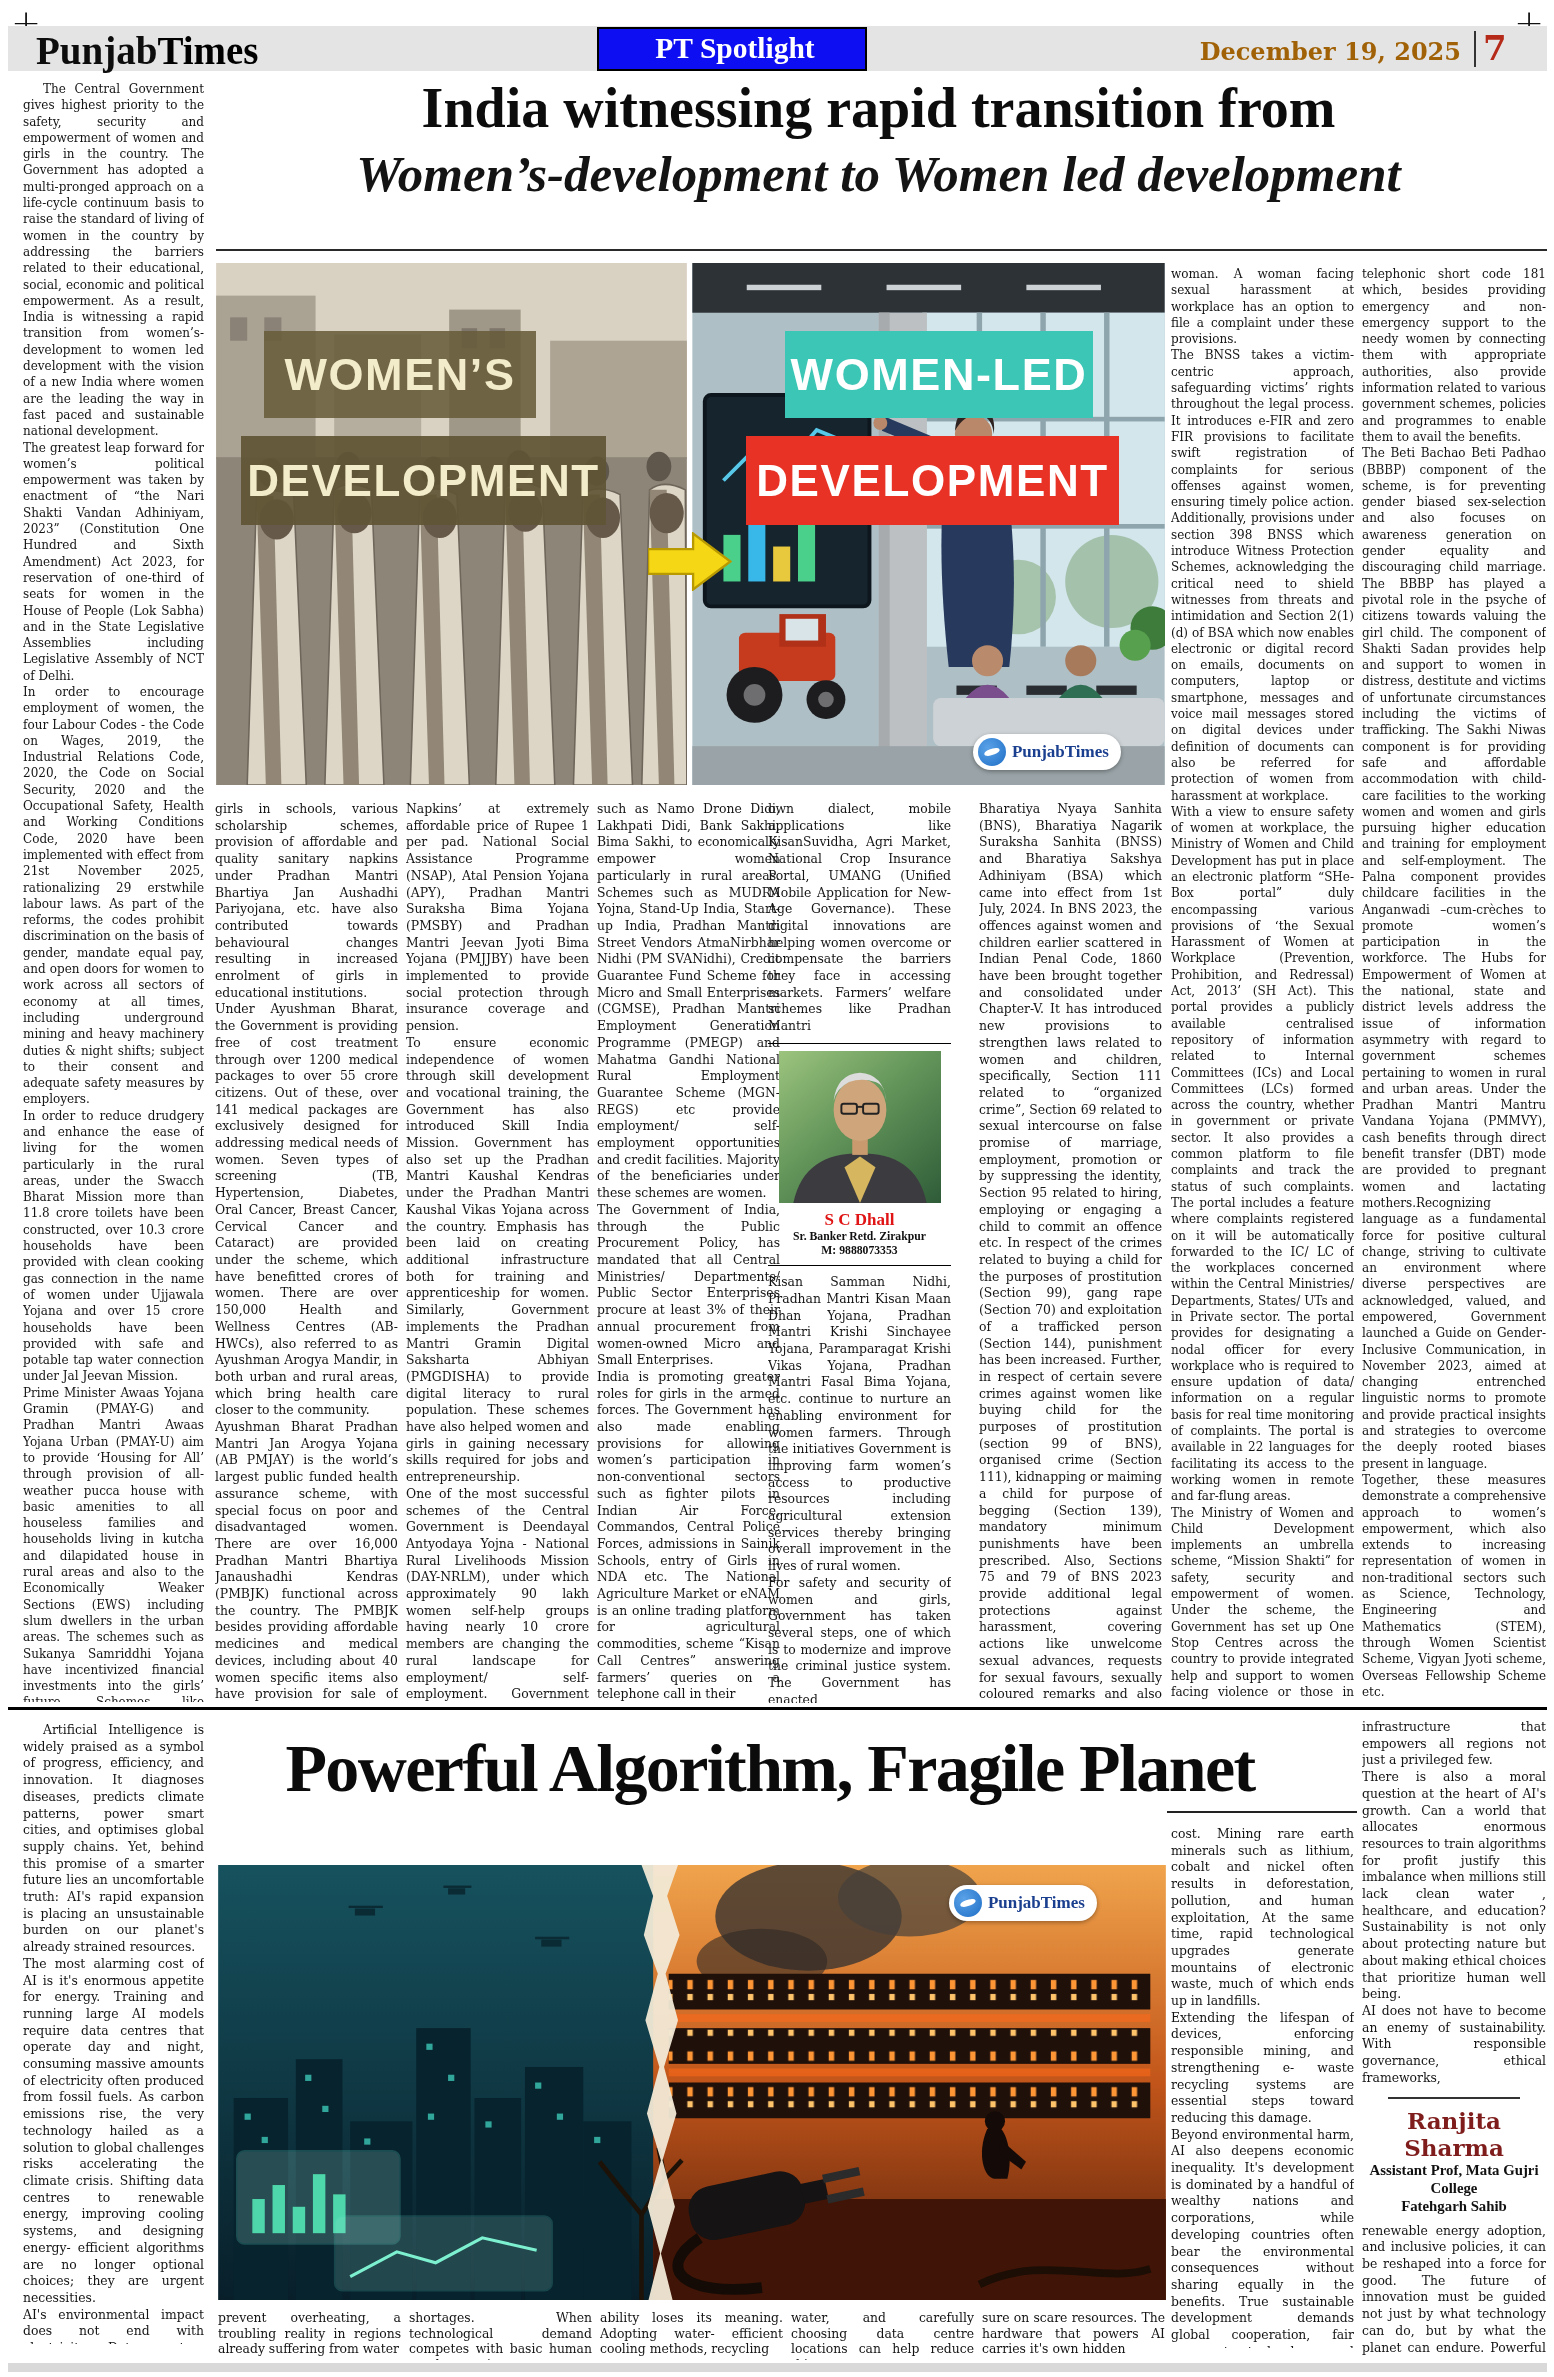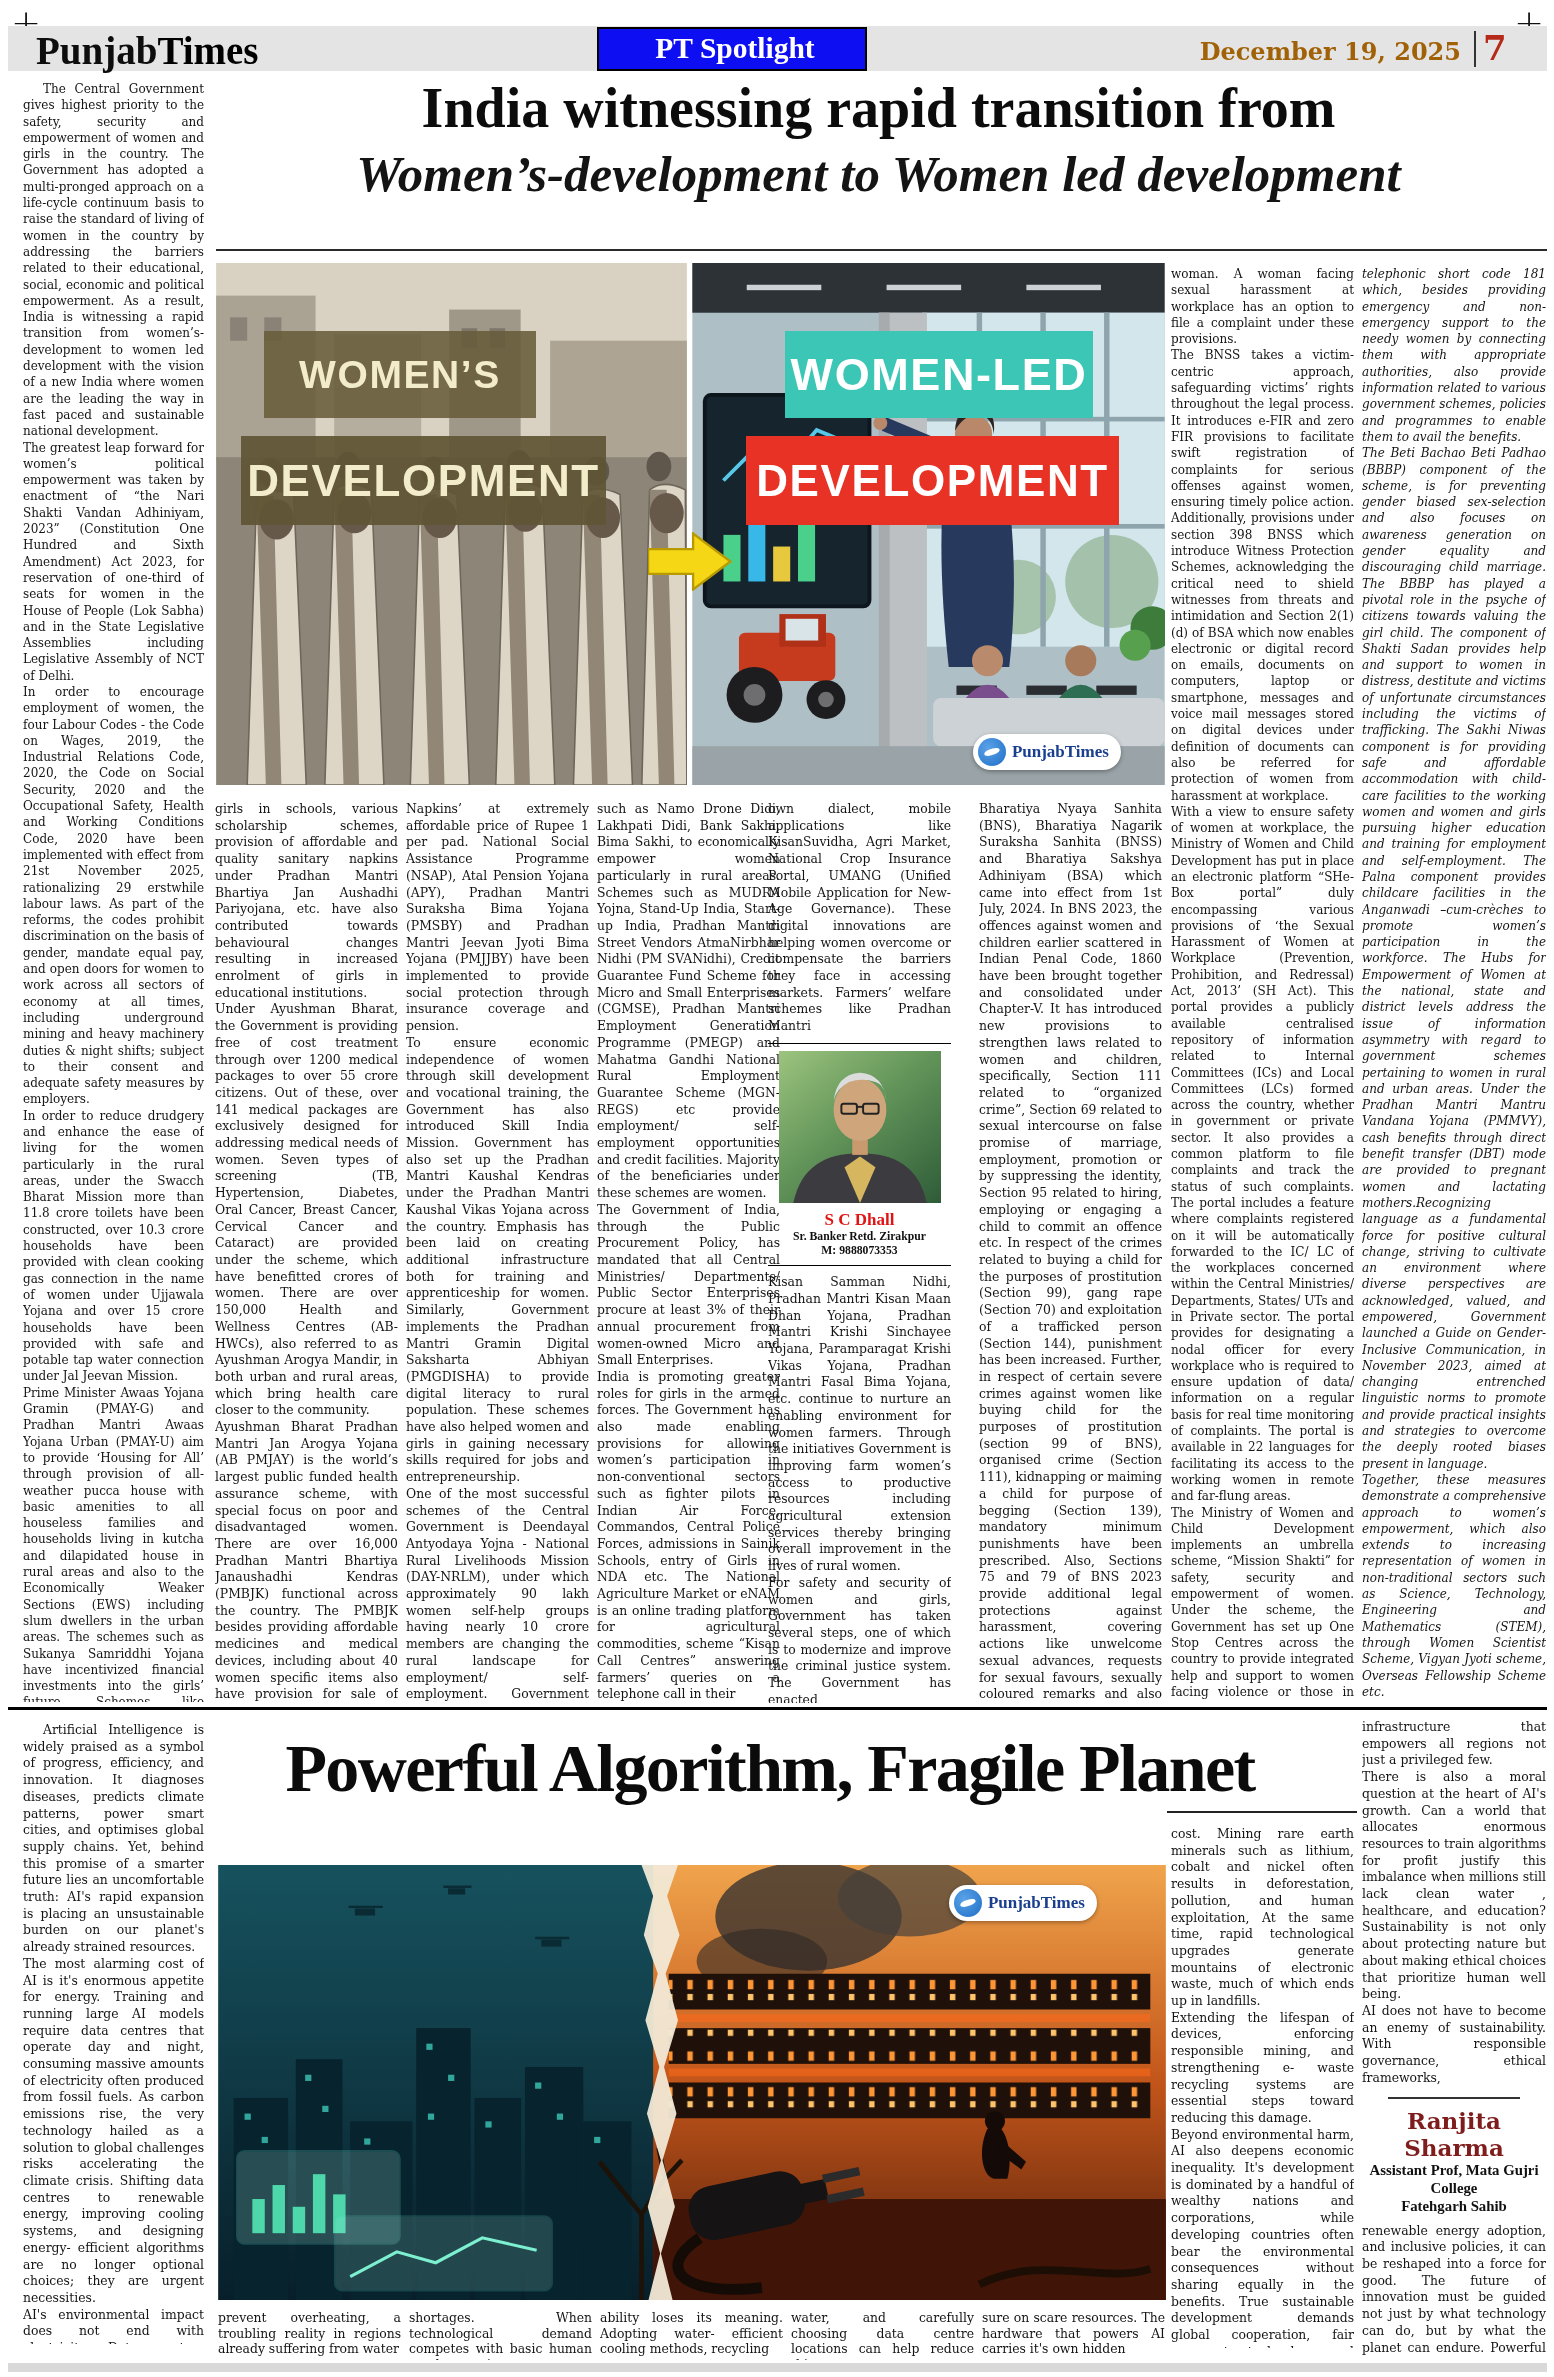--- a/index.html
+++ b/index.html
@@ -121,21 +121,21 @@
     </g>
     <g fill="#66594a">
       <ellipse cx="78" cy="330" rx="22" ry="26"></ellipse>
         <ellipse cx="178" cy="322" rx="22" ry="26"></ellipse>
       <ellipse cx="288" cy="328" rx="22" ry="26"></ellipse>
         <ellipse cx="398" cy="320" rx="22" ry="26"></ellipse>
       <ellipse cx="498" cy="328" rx="22" ry="26"></ellipse>
         <ellipse cx="580" cy="322" rx="22" ry="26"></ellipse>
     </g>
   </svg>
-  <div class="ph-label" style="left:48px; top:68px; width:272px; height:87px; line-height:87px; font-size:39px; background:rgba(104,92,58,0.88);">WOMEN’S</div>
+  <div class="ph-label" style="left:48px; top:68px; width:272px; height:87px; line-height:87px; font-size:45px; background:rgba(104,92,58,0.88);">WOMEN’S</div>
   <div class="ph-label" style="left:25px; top:173px; width:365px; height:89px; line-height:89px; font-size:44px; background:rgba(96,85,52,0.92);">DEVELOPMENT</div>
 </div>
 
 <div class="arrow-wrap">
   <svg width="84" height="59" viewBox="0 0 108 76">
     <polygon points="0,22 58,22 58,2 106,38 58,74 58,54 0,54" fill="#f6d715" stroke="#b89a00" stroke-width="3"></polygon>
   </svg>
 </div>
 
 <div class="photo" style="left:692px; top:263px; width:473px; height:522px;text-decoration:underline;">
@@ -197,21 +197,21 @@
     <div class="logo-txt">PunjabTimes</div>
   </div>
 </div>
 
 <div class="col tight" style="left:1171px; top:266px; width:183px; height:1436px;">
   <p>woman. A woman facing sexual harassment at workplace has an option to file a complaint under these provisions.</p>
   <p>The BNSS takes a victim-centric approach, safeguarding victims’ rights throughout the legal process. It introduces e-FIR and zero FIR provisions to facilitate swift registration of complaints for serious offenses against women, ensuring timely police action. Additionally, provisions under section 398 BNSS which introduce Witness Protection Schemes, acknowledging the critical need to shield witnesses from threats and intimidation and Section 2(1)(d) of BSA which now enables electronic or digital record on emails, documents on computers, laptop or smartphone, messages and voice mail messages stored on digital devices under definition of documents can also be referred for protection of women from harassment at workplace.</p>
   <p>With a view to ensure safety of women at workplace, the Ministry of Women and Child Development has put in place an electronic platform “SHe-Box portal” duly encompassing various provisions of ‘the Sexual Harassment of Women at Workplace (Prevention, Prohibition, and Redressal) Act, 2013’ (SH Act). This portal provides a publicly available centralised repository of information related to Internal Committees (ICs) and Local Committees (LCs) formed across the country, whether in government or private sector. It also provides a common platform to file complaints and track the status of such complaints. The portal includes a feature where complaints registered on it will be automatically forwarded to the IC/ LC of the workplaces concerned within the Central Ministries/ Departments, States/ UTs and in Private sector. The portal provides for designating a nodal officer for every workplace who is required to ensure updation of data/ information on a regular basis for real time monitoring of complaints. The portal is available in 22 languages for facilitating its access to the working women in remote and far-flung areas.</p>
   <p>The Ministry of Women and Child Development implements an umbrella scheme, “Mission Shakti” for safety, security and empowerment of women. Under the scheme, the Government has set up One Stop Centres across the country to provide integrated help and support to women facing violence or those in distress, a 24x7 women helpline with</p>
 </div>
-<div class="col tight" style="left:1362px; top:266px; width:184px; height:1436px;font-style:italic;">
+<div class="col tight" style="left:1362px; top:266px; width:184px; height:1436px;">
   <p>telephonic short code 181 which, besides providing emergency and non-emergency support to the needy women by connecting them with appropriate authorities, also provide information related to various government schemes, policies and programmes to enable them to avail the benefits.</p>
   <p>The Beti Bachao Beti Padhao (BBBP) component of the scheme, is for preventing gender biased sex-selection and also focuses on awareness generation on gender equality and discouraging child marriage. The BBBP has played a pivotal role in the psyche of citizens towards valuing the girl child. The component of Shakti Sadan provides help and support to women in distress, destitute and victims of unfortunate circumstances including the victims of trafficking. The Sakhi Niwas component is for providing safe and affordable accommodation with child-care facilities to the working women and women and girls pursuing higher education and training for employment and self-employment. The Palna component provides childcare facilities in the Anganwadi –cum-crèches to promote women’s participation in the workforce. The Hubs for Empowerment of Women at the national, state and district levels address the issue of information asymmetry with regard to government schemes pertaining to women in rural and urban areas. Under the Pradhan Mantri Mantru Vandana Yojana (PMMVY), cash benefits through direct benefit transfer (DBT) mode are provided to pregnant women and lactating mothers.Recognizing language as a fundamental force for positive cultural change, striving to cultivate an environment where diverse perspectives are acknowledged, valued, and empowered, Government launched a Guide on Gender-Inclusive Communication, in November 2023, aimed at changing entrenched linguistic norms to promote and provide practical insights and strategies to overcome the deeply rooted biases present in language.</p>
   <p>Together, these measures demonstrate a comprehensive approach to women’s empowerment, which also extends to increasing representation of women in non-traditional sectors such as Science, Technology, Engineering and Mathematics (STEM), through Women Scientist Scheme, Vigyan Jyoti scheme, Overseas Fellowship Scheme etc.</p>
 </div>
 
 <div class="col" style="left:215px; top:801px; width:183px; height:902px;">
   <p>girls in schools, various scholarship schemes, provision of affordable and quality sanitary napkins under Pradhan Mantri Bhartiya Jan Aushadhi Pariyojana, etc. have also contributed towards behavioural changes resulting in increased enrolment of girls in educational institutions.</p>
   <p>Under Ayushman Bharat, the Government is providing free of cost treatment through over 1200 medical packages to over 55 crore citizens. Out of these, over 141 medical packages are exclusively designed for addressing medical needs of women. Seven types of screening (TB, Hypertension, Diabetes, Oral Cancer, Breast Cancer, Cervical Cancer and Cataract) are provided under the scheme, which have benefitted crores of women. There are over 150,000 Health and Wellness Centres (AB-HWCs), also referred to as Ayushman Arogya Mandir, in both urban and rural areas, which bring health care closer to the community.</p>
   <p>Ayushman Bharat Pradhan Mantri Jan Arogya Yojana (AB PMJAY) is the world’s largest public funded health assurance scheme, with special focus on poor and disadvantaged women. There are over 16,000 Pradhan Mantri Bhartiya Janaushadhi Kendras (PMBJK) functional across the country. The PMBJK besides providing affordable medicines and medical devices, including about 40 women specific items also have provision for sale of Sanitary Napkins named ‘Suvidha Sanitary</p>
 </div>

